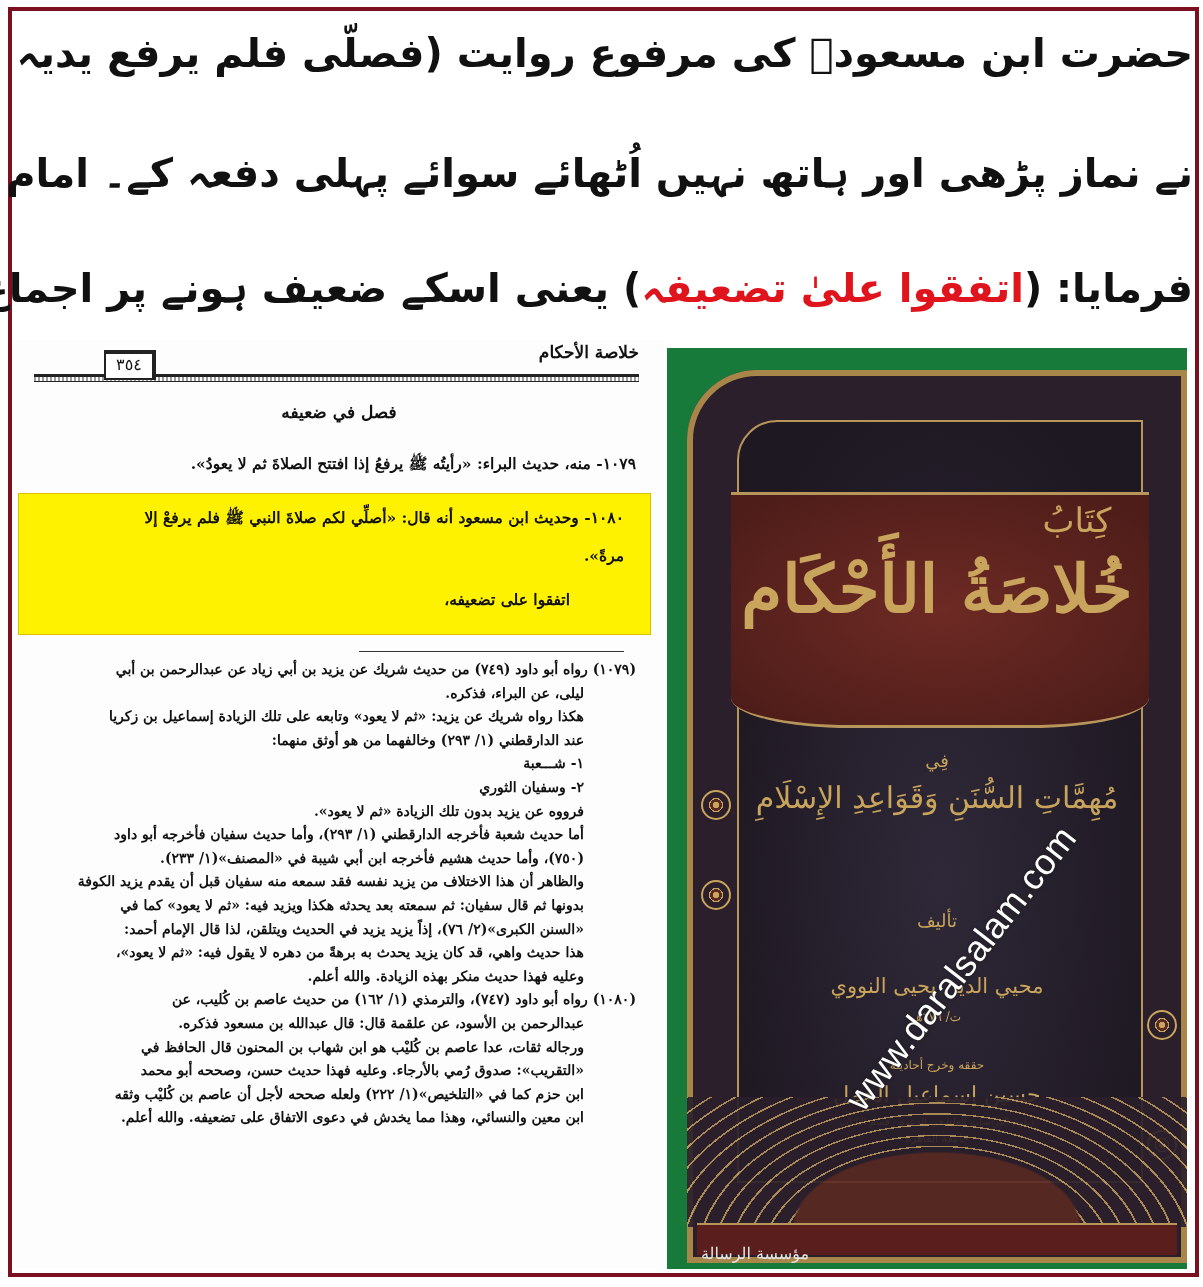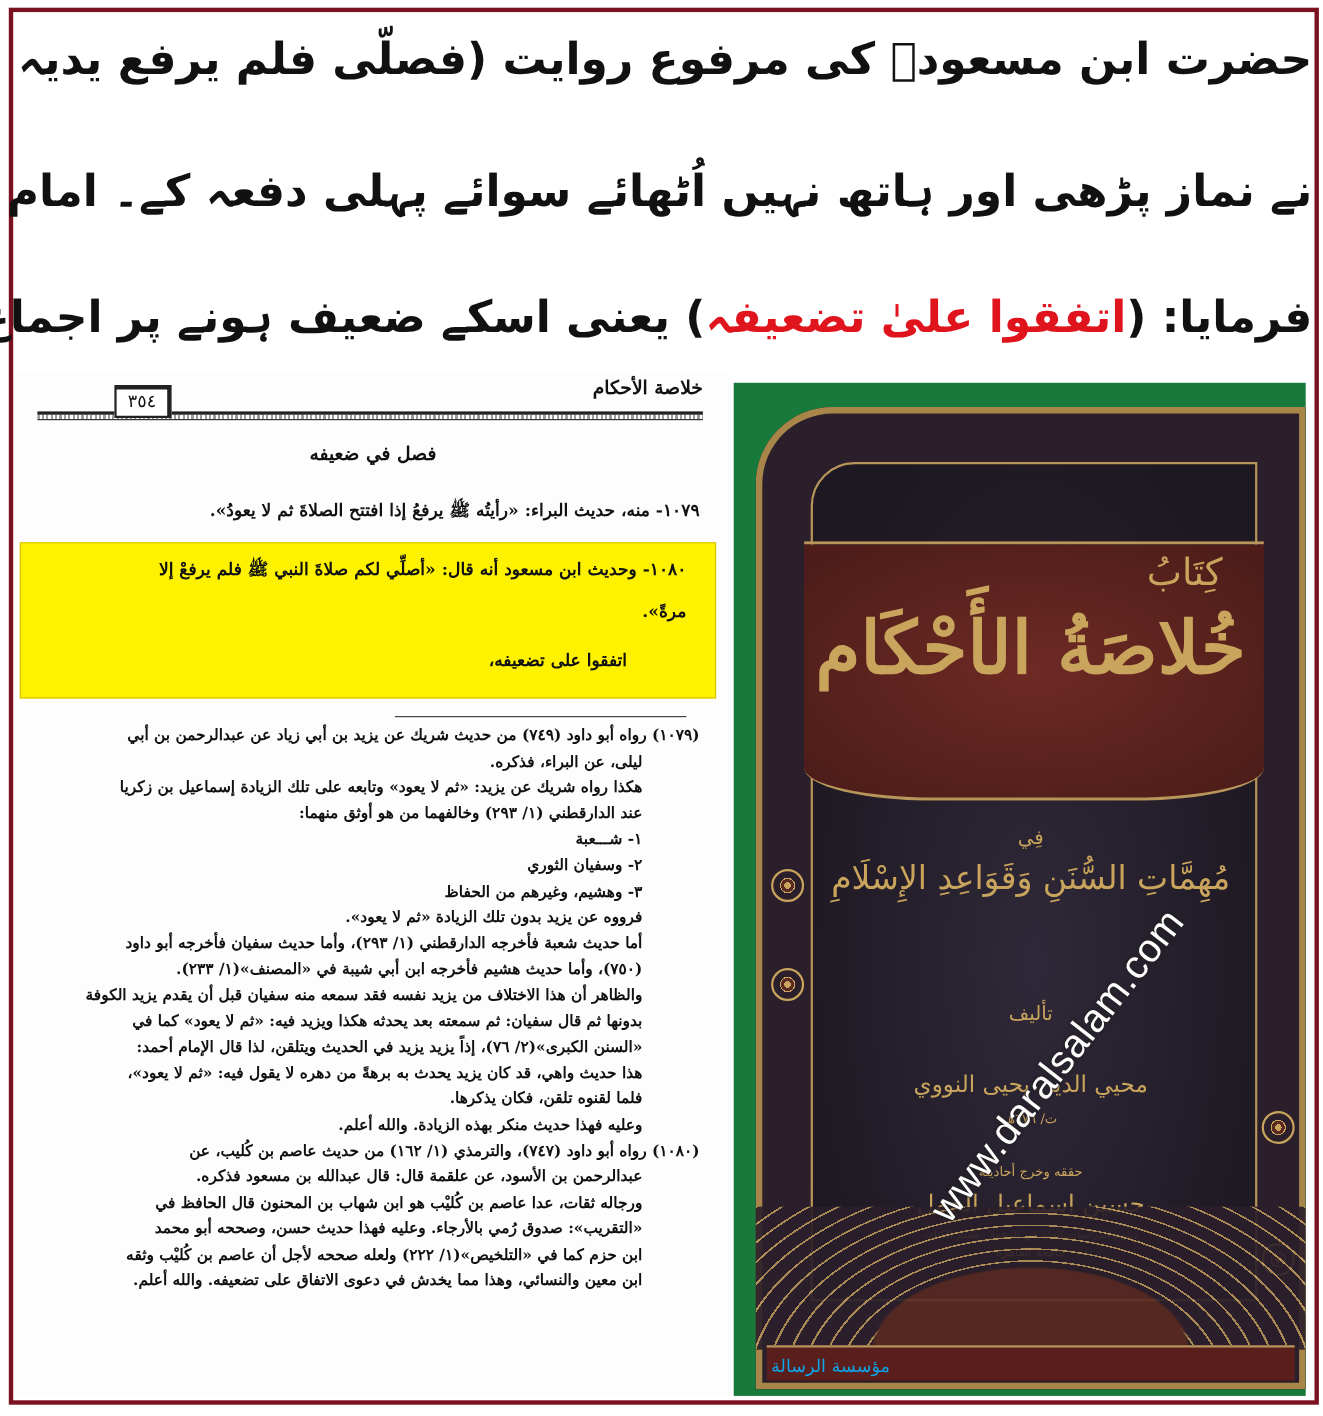--- a/index.html
+++ b/index.html
@@ -63,21 +63,21 @@
   .cover-tahqiq { top: 688px; font-size: 12px; }
   .cover-editor { top: 712px; font-size: 22px; }
   .cover-editor-desc { top: 746px; font-size: 10px; }
   .cover-editor-uni { top: 762px; font-size: 11px; }
   .bottom-arch { position: absolute; left: 0; right: 0; bottom: 36px; height: 130px;
                  background: radial-gradient(ellipse at 50% 100%, #5a2a22 0 40%, transparent 41%),
                              repeating-radial-gradient(ellipse at 50% 130%, #b8955a 0 2px, #2a1f2a 2px 16px);
                  opacity: .9; }
   .publisher-band { position: absolute; left: 10px; right: 10px; bottom: 8px; height: 30px;
                     background: #5a1e1c; border-top: 2px solid #b8955a; }
-  .publisher { position: absolute; left: 14px; bottom: 12px; font-size: 16px; color: #0ea5e9;
+  .publisher { position: absolute; left: 14px; bottom: 0; font-size: 16px; color: #e5e5e5;
                font-family: "DejaVu Serif", serif; direction: rtl; }
   .medallion { position: absolute; width: 26px; height: 26px; border-radius: 50%;
                border: 2px solid #c9a45c;
                background: radial-gradient(circle, #c9a45c 0 3px, #5a2a22 3px 6px, #c9a45c 6px 7px, transparent 7px); }
   .watermark { position: absolute; left: 170px; top: 745px; font-family: "Liberation Sans", sans-serif;
                font-size: 36px; color: #ffffff; transform: rotate(-52deg); transform-origin: left top;
                white-space: nowrap; text-shadow: 0 0 2px #222, 0 0 3px #222; letter-spacing: 0.5px; }
 </style>
 </head>
 <body>
@@ -108,29 +108,27 @@
   </div>
 
   <div class="footnote-rule"></div>
   <div class="footnotes">
     <div class="fn-line">(١٠٧٩) رواه أبو داود (٧٤٩) من حديث شريك عن يزيد بن أبي زياد عن عبدالرحمن بن أبي</div>
     <div class="fn-line indent">ليلى، عن البراء، فذكره.</div>
     <div class="fn-line indent">هكذا رواه شريك عن يزيد: «ثم لا يعود» وتابعه على تلك الزيادة إسماعيل بن زكريا</div>
     <div class="fn-line indent">عند الدارقطني (١/ ٢٩٣) وخالفهما من هو أوثق منهما:</div>
     <div class="fn-line indent">١- شـــعبة</div>
     <div class="fn-line indent">٢- وسفيان الثوري</div>
-    <div class="fn-line indent">٣- وهشيم، وغيرهم من الحفاظ</div>
     <div class="fn-line indent">فرووه عن يزيد بدون تلك الزيادة «ثم لا يعود».</div>
     <div class="fn-line indent">أما حديث شعبة فأخرجه الدارقطني (١/ ٢٩٣)، وأما حديث سفيان فأخرجه أبو داود</div>
     <div class="fn-line indent">(٧٥٠)، وأما حديث هشيم فأخرجه ابن أبي شيبة في «المصنف»(١/ ٢٣٣).</div>
     <div class="fn-line indent">والظاهر أن هذا الاختلاف من يزيد نفسه فقد سمعه منه سفيان قبل أن يقدم يزيد الكوفة</div>
     <div class="fn-line indent">بدونها ثم قال سفيان: ثم سمعته بعد يحدثه هكذا ويزيد فيه: «ثم لا يعود» كما في</div>
     <div class="fn-line indent">«السنن الكبرى»(٢/ ٧٦)، إذاً يزيد يزيد في الحديث ويتلقن، لذا قال الإمام أحمد:</div>
     <div class="fn-line indent">هذا حديث واهي، قد كان يزيد يحدث به برهةً من دهره لا يقول فيه: «ثم لا يعود»،</div>
-    <div class="fn-line indent">فلما لقنوه تلقن، فكان يذكرها.</div>
     <div class="fn-line indent">وعليه فهذا حديث منكر بهذه الزيادة. والله أعلم.</div>
     <div class="fn-line">(١٠٨٠) رواه أبو داود (٧٤٧)، والترمذي (١/ ١٦٢) من حديث عاصم بن كُليب، عن</div>
     <div class="fn-line indent">عبدالرحمن بن الأسود، عن علقمة قال: قال عبدالله بن مسعود فذكره.</div>
     <div class="fn-line indent">ورجاله ثقات، عدا عاصم بن كُليْب هو ابن شهاب بن المحنون قال الحافظ في</div>
     <div class="fn-line indent">«التقريب»: صدوق رُمي بالأرجاء. وعليه فهذا حديث حسن، وصححه أبو محمد</div>
     <div class="fn-line indent">ابن حزم كما في «التلخيص»(١/ ٢٢٢) ولعله صححه لأجل أن عاصم بن كُليْب وثقه</div>
     <div class="fn-line indent">ابن معين والنسائي، وهذا مما يخدش في دعوى الاتفاق على تضعيفه. والله أعلم.</div>
   </div>
 </div>
 

